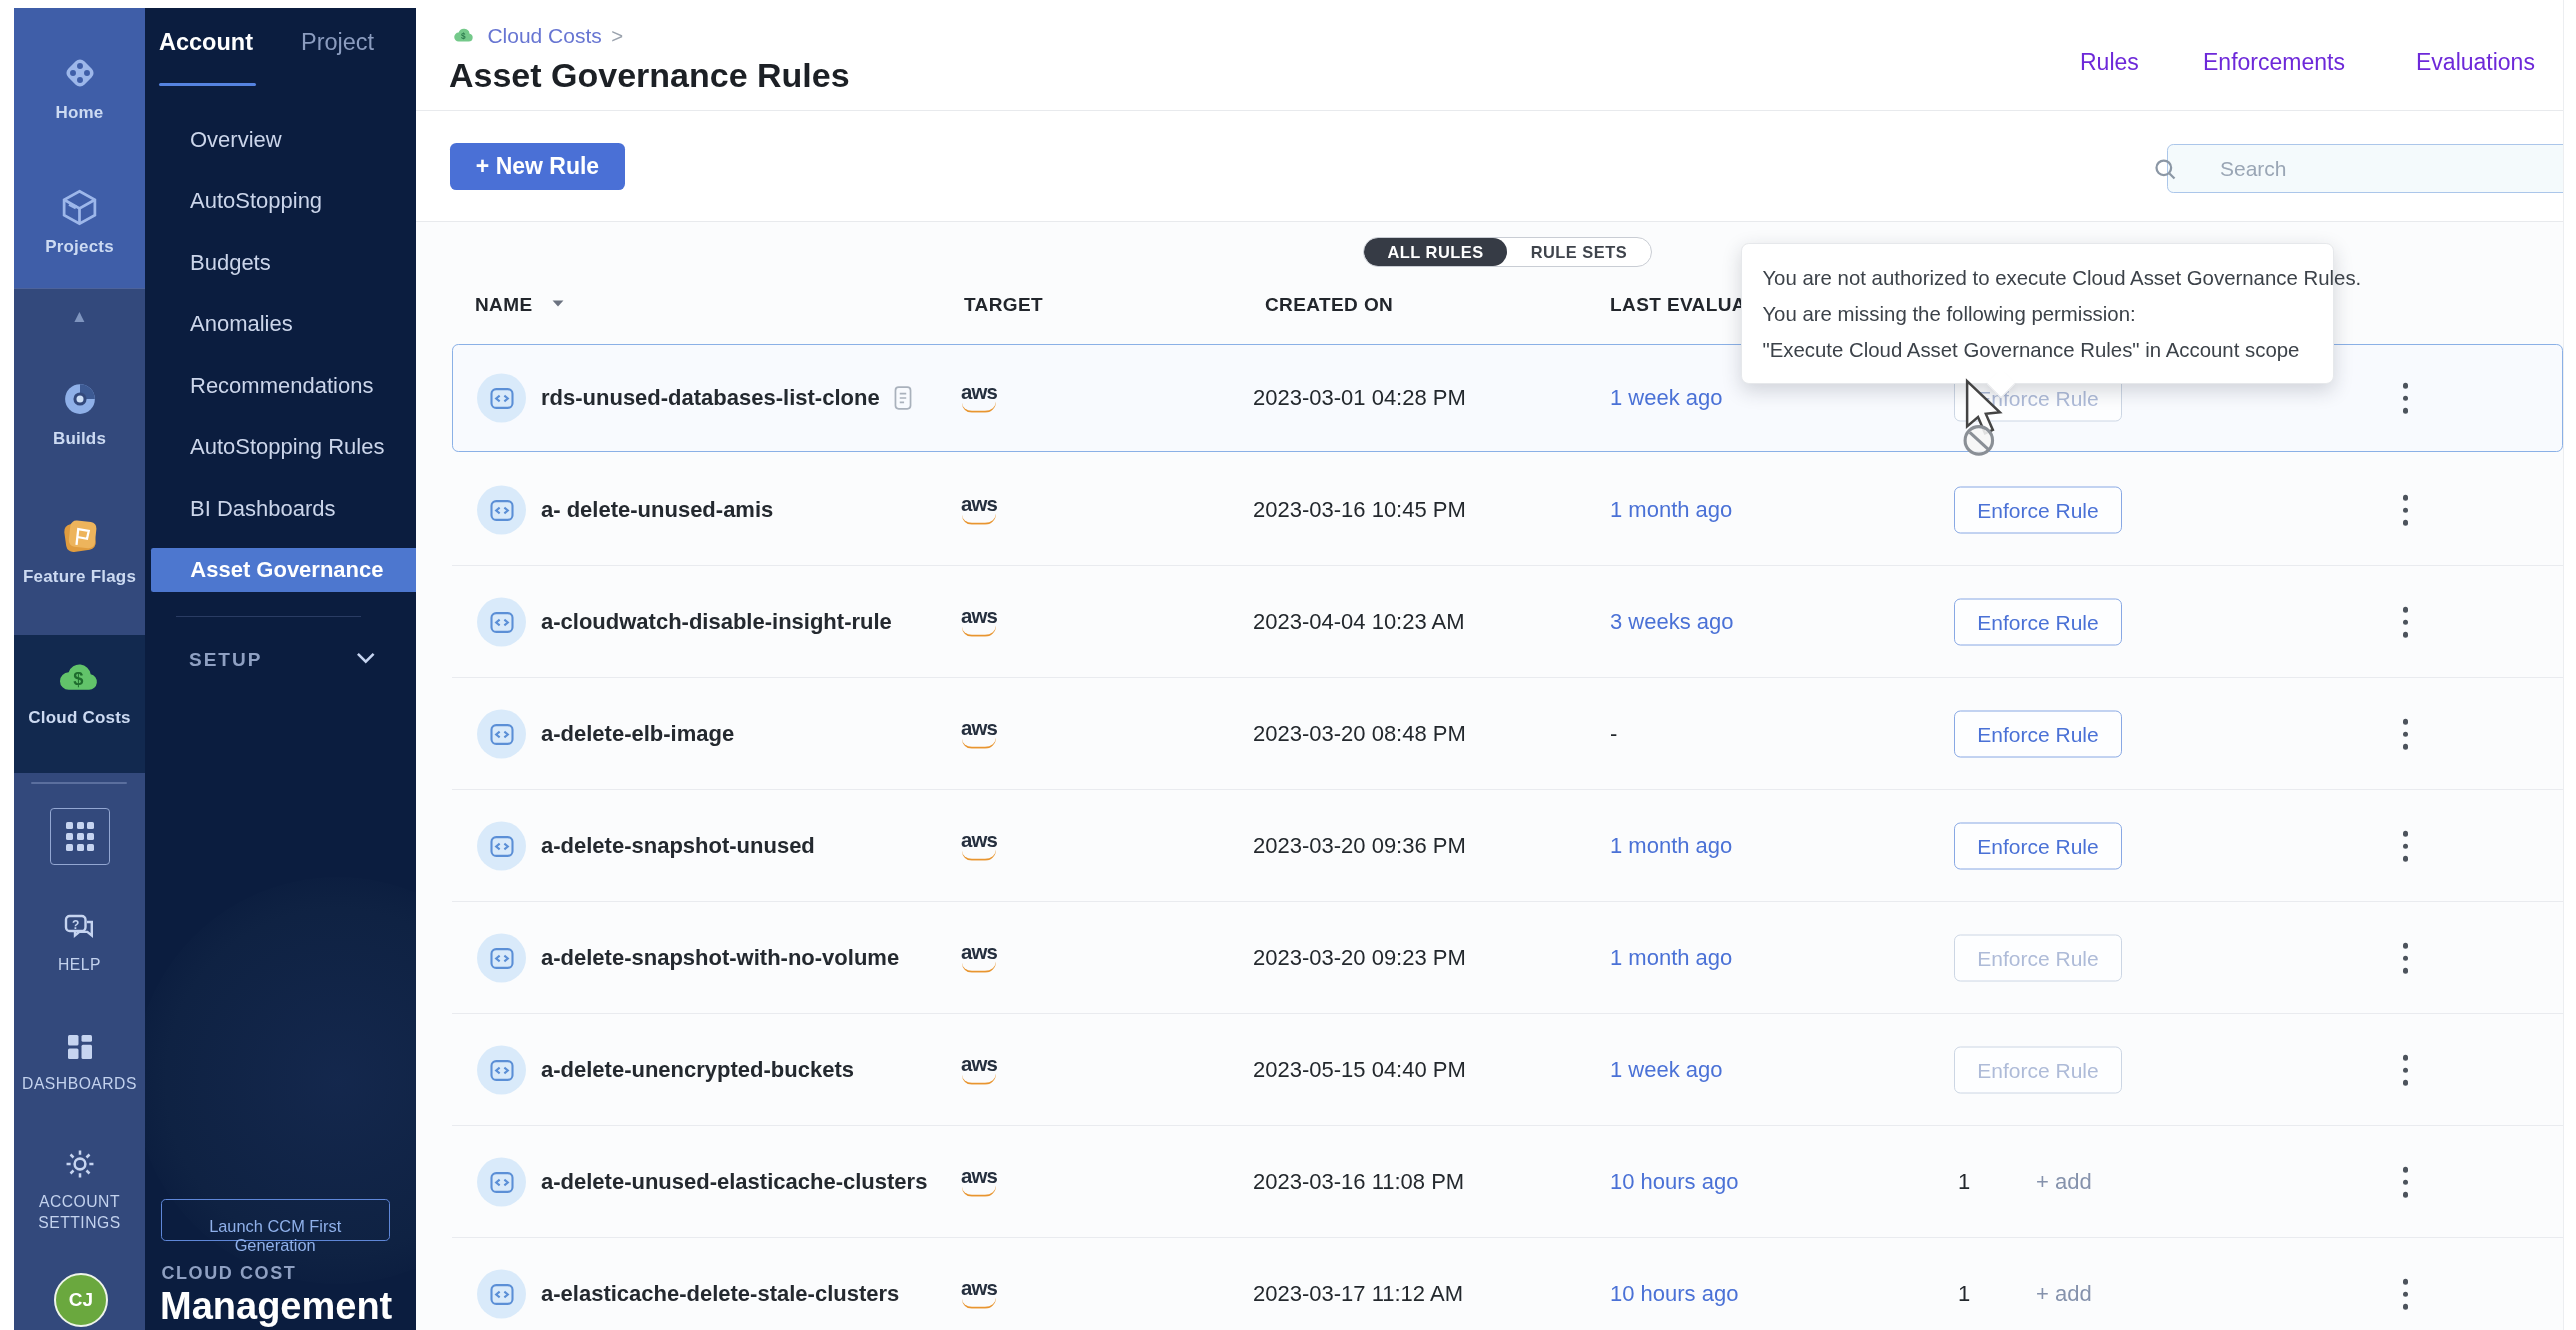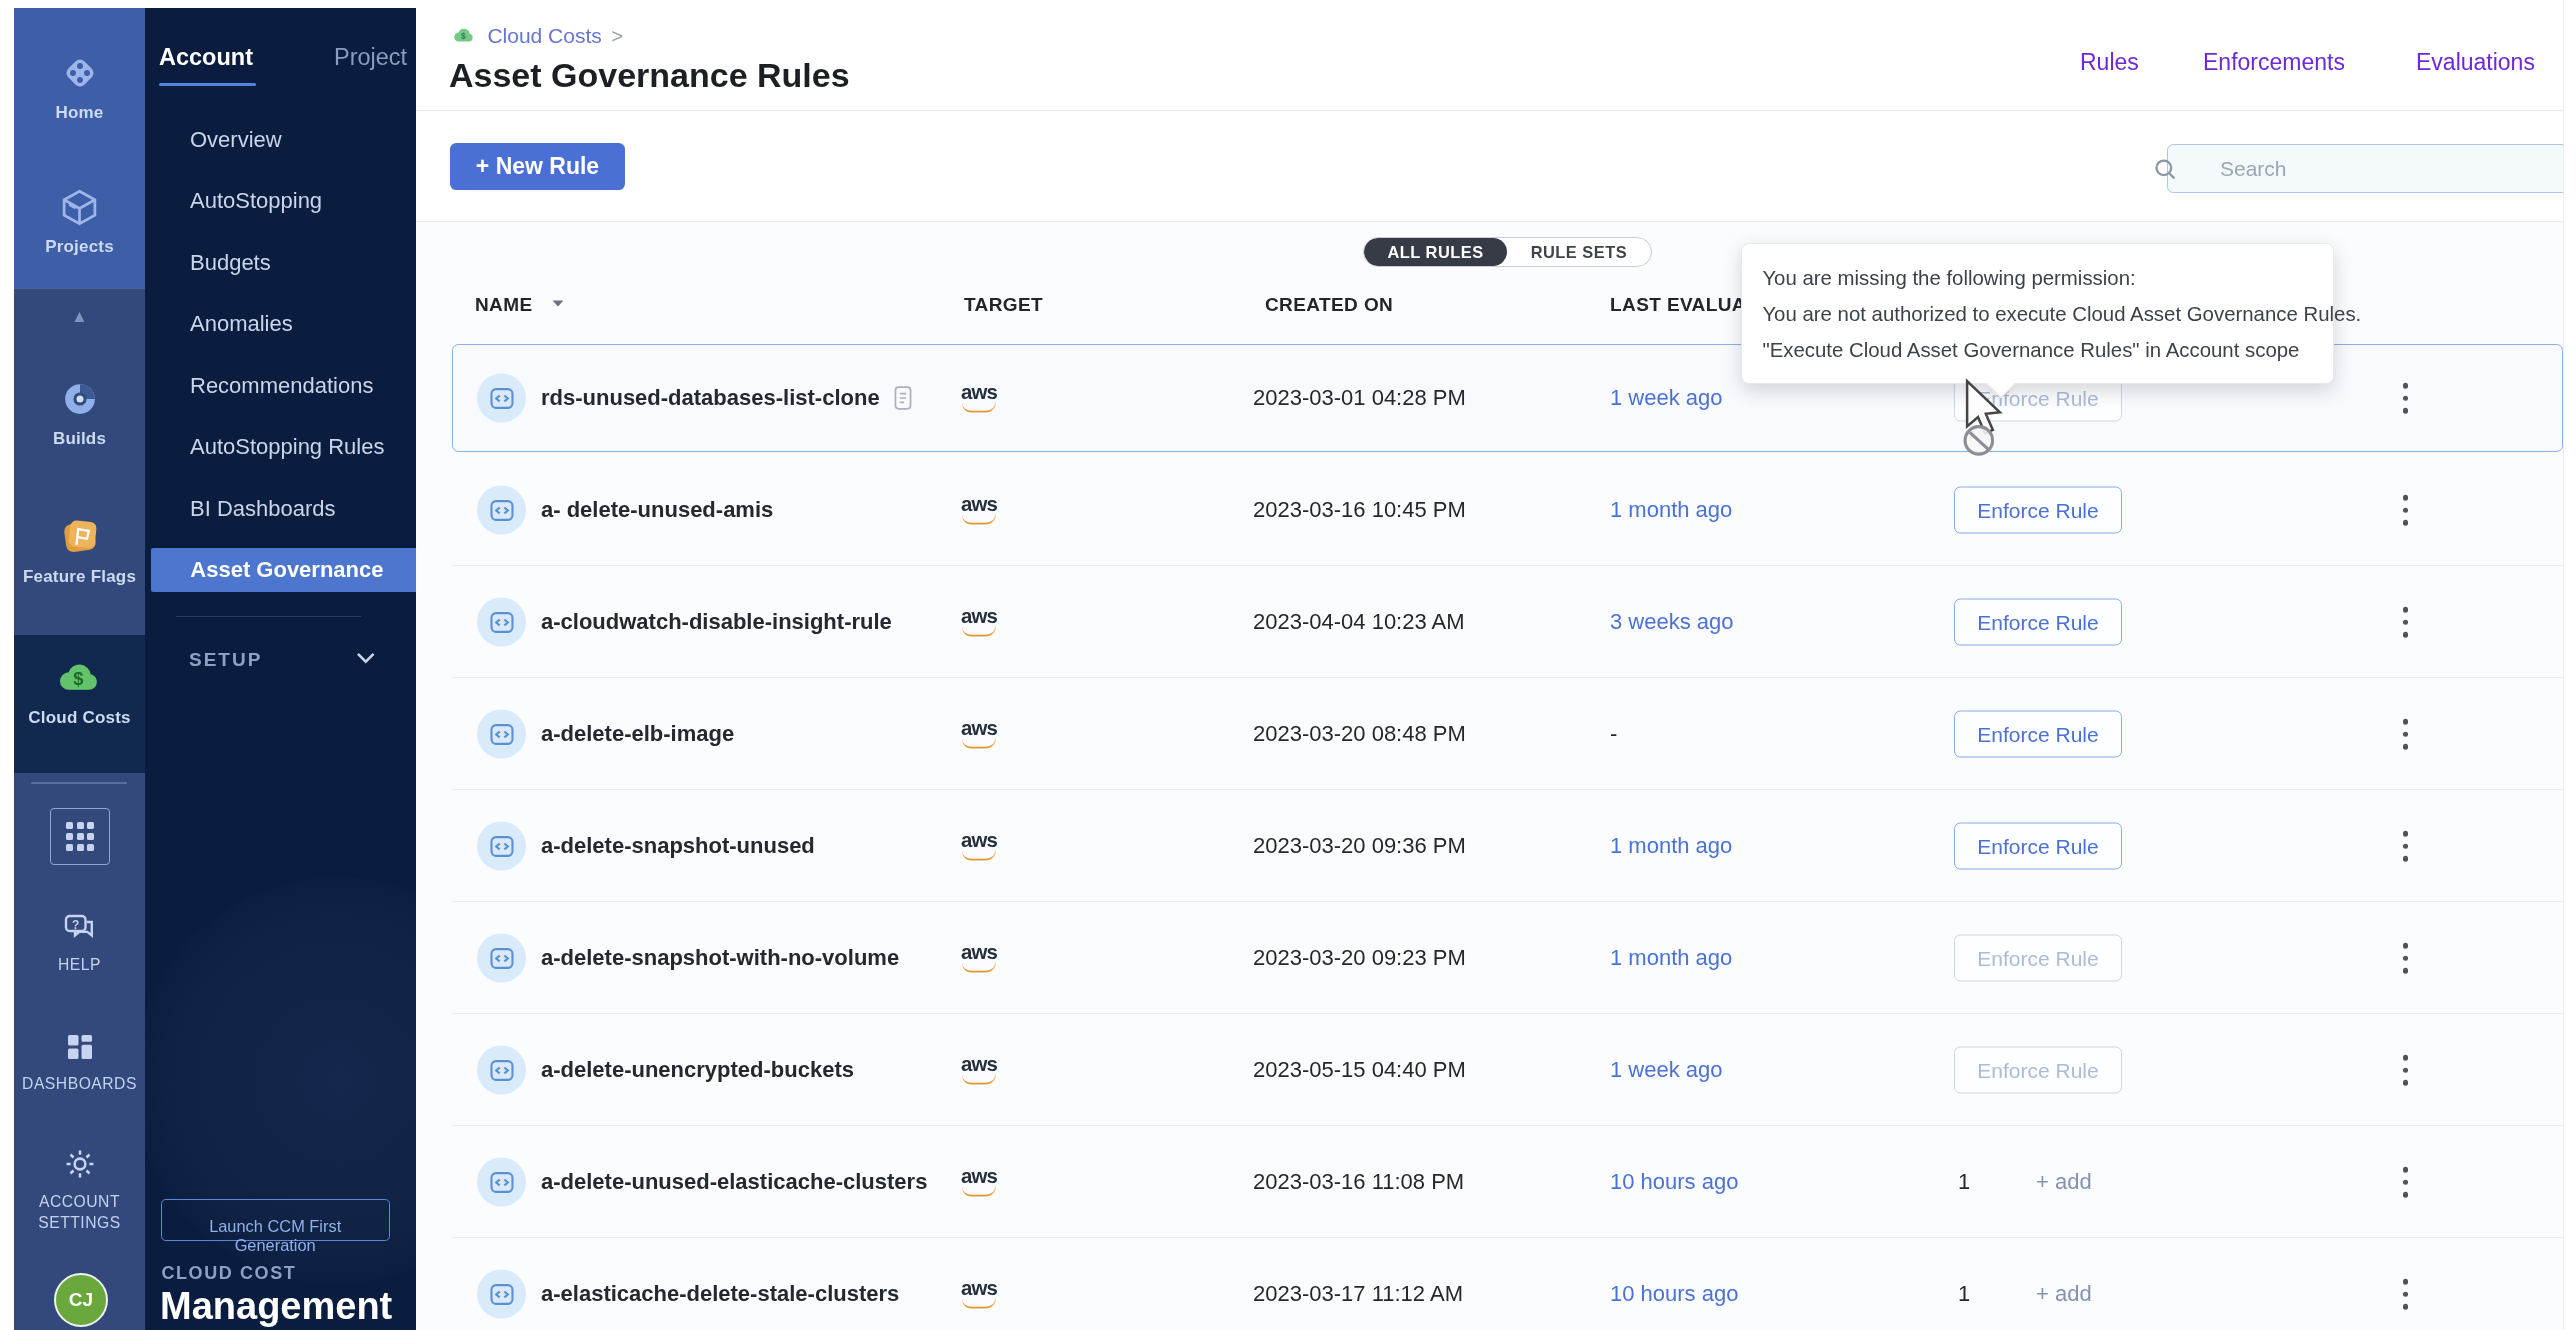--- a/index.html
+++ b/index.html
@@ -16,21 +16,21 @@
   .rail-activeblock{position:absolute;left:0;top:627px;width:100%;height:138px;background:#12294f;}
   .rail-divider{position:absolute;left:17px;top:774px;width:96px;height:2.3px;background:#5b6f9e;border-radius:1.6px;}
   .grid-btn{position:absolute;left:36px;top:800px;width:58px;height:55px;border:0.8px solid #93a7d2;border-radius:3.9px;display:flex;align-items:center;justify-content:center;cursor:pointer;}
   .grid9{display:grid;grid-template-columns:repeat(3,7px);grid-template-rows:repeat(3,7px);gap:3.9px;}
   .grid9 i{background:#c6d4f0;border-radius:1.6px;}
   .avatar{position:absolute;left:40px;top:1265px;width:50px;height:50px;border-radius:50%;background:#6aa83e;border:2.3px solid #eef4ea;color:#fff;font-size:19px;font-weight:700;display:flex;align-items:center;justify-content:center;cursor:pointer;}
 
   
   .panel{position:absolute;left:145px;top:7.8px;width:271px;height:1323px;background:#0b1d3f;overflow:hidden;}
   .panel .watermark{position:absolute;right:-125px;bottom:47px;width:407px;height:407px;border-radius:50%;background:radial-gradient(circle,#1b3058 0%,#122646 60%,transparent 75%);opacity:.55;}
-  .tabs{position:absolute;left:14px;top:36px;display:flex;gap:81px;}
+  .tabs{position:absolute;left:14px;top:21px;display:flex;gap:48px;}
   .tab{font-size:23.5px;cursor:pointer;}
   .tab.active{color:#ffffff;font-weight:700;}
   .tab.inactive{color:#8b9cbf;}
   .tab-underline{position:absolute;left:14px;top:75px;width:97px;height:3.1px;background:#5583e0;border-radius:1.6px;}
   .nav-item{position:absolute;left:0;width:100%;box-sizing:border-box;padding-left:45px;font-size:22px;color:#cbd5ea;line-height:44px;height:44px;cursor:pointer;}
   .nav-item.active{left:6.3px;width:calc(100% - 6.3px);padding-left:39px;background:#4d77cf;color:#ffffff;font-weight:700;border-radius:2.3px 0 0 2.3px;}
   .panel-divider{position:absolute;left:31px;top:608px;width:185px;height:0.8px;background:#2a3c63;}
   .setup-row{position:absolute;left:44px;top:641px;width:188px;display:flex;align-items:center;justify-content:space-between;cursor:pointer;}
   .setup-row .t{font-size:19px;letter-spacing:2px;color:#8fa0c2;font-weight:700;}
   .launch-btn{position:absolute;left:15.7px;top:1191px;width:229px;height:42px;border:0.8px solid #5f87d8;border-radius:4.7px;background:transparent;color:#8fb0ea;font-size:16.4px;line-height:19px;text-align:center;cursor:pointer;font-family:"Liberation Sans",sans-serif;padding:17px 11px;box-sizing:border-box;}
@@ -515,22 +515,22 @@
         <span class="cell kebab">
             <i></i>
             <i></i>
             <i></i>
           </span>
       </div>
 
     </div>
 
     <div class="tooltip">
+      <div class="tl">You are not authorized to execute Cloud Asset Governance Rules.</div>
       <div class="tl">You are missing the following permission:</div>
-      <div class="tl">You are not authorized to execute Cloud Asset Governance Rules.</div>
       <div class="tl">"Execute Cloud Asset Governance Rules" in Account scope</div>
     </div>
 
     <div class="cursor">
       <svg width="55" height="78" viewBox="0 0 35 50">
         <path d="M7 2 L7 31 L14 25 L18.5 35.5 L23.5 33.3 L19 23 L28 22 Z" fill="#fdfdfd" stroke="#444444" stroke-width="1.6"></path>
         <circle cx="14.5" cy="40" r="8.8" fill="rgba(246,246,246,0.88)" stroke="#8a8f96" stroke-width="2"></circle>
         <line x1="8.7" y1="34.8" x2="20.4" y2="45.6" stroke="#8a8f96" stroke-width="2"></line>
       </svg>
     </div>

